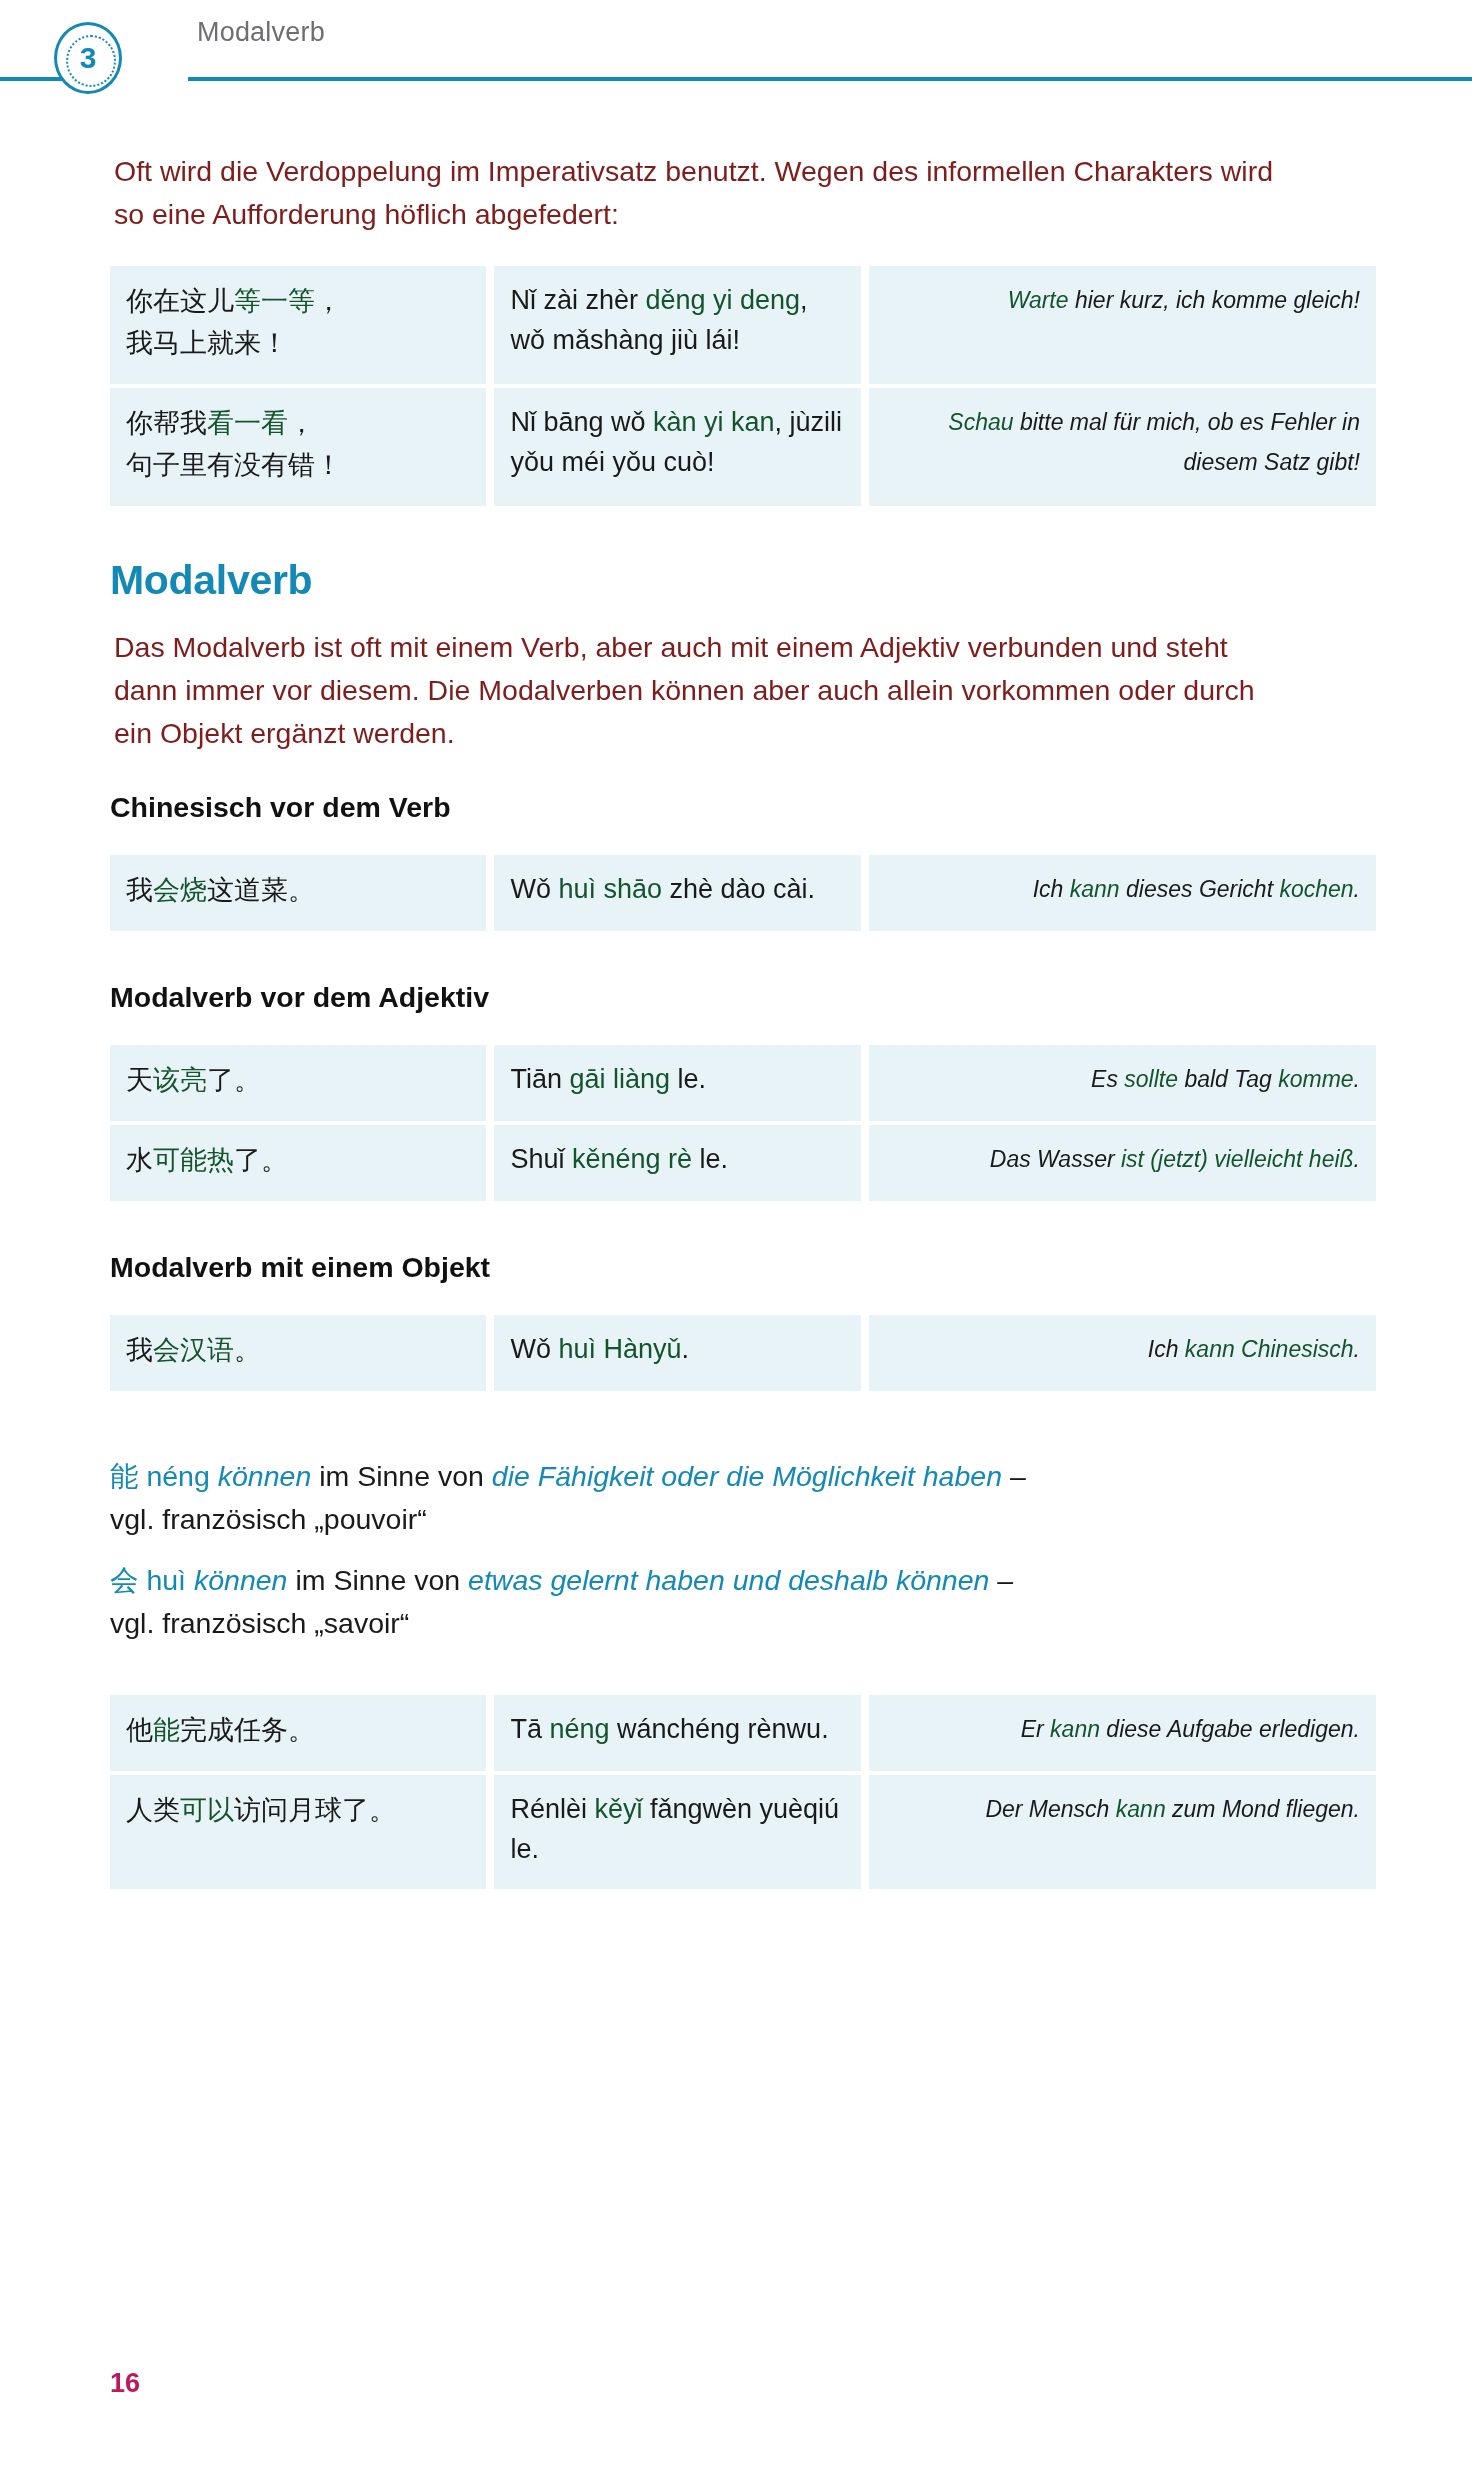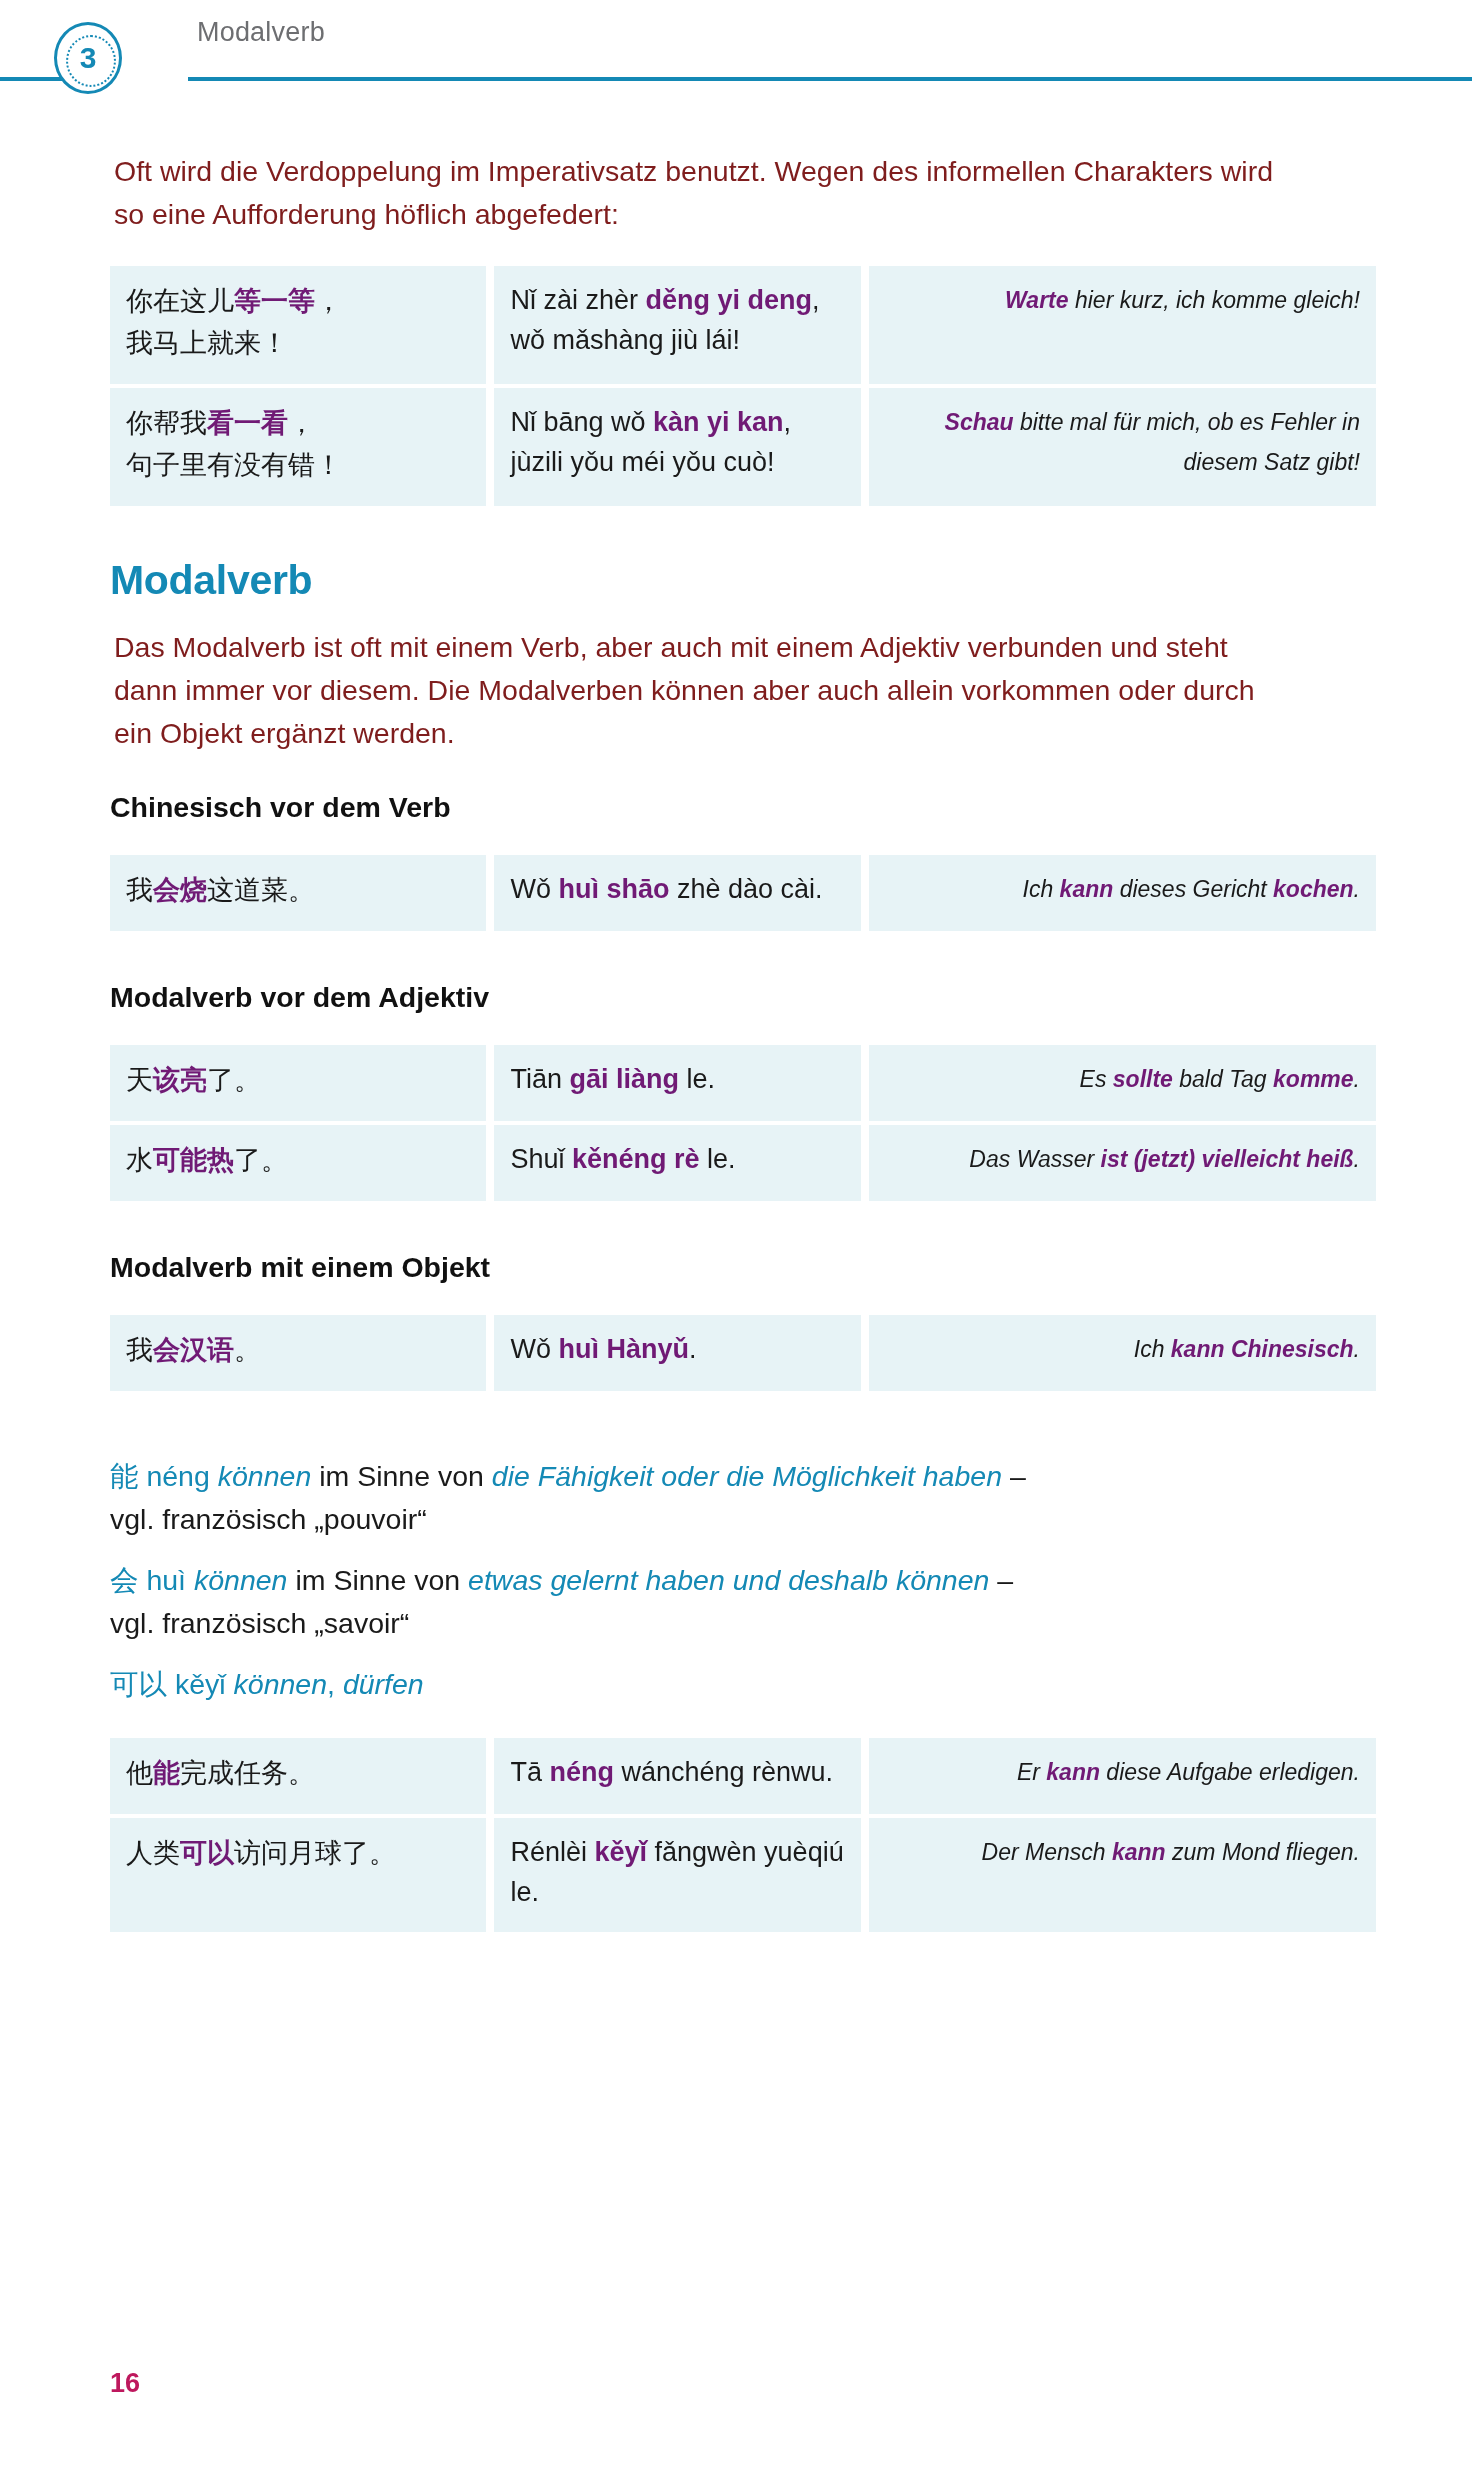--- a/index.html
+++ b/index.html
@@ -148,21 +148,21 @@
     color: #1a1a1a;
   }
   .de {
     font-family: "Liberation Sans", sans-serif;
     font-style: italic;
     font-size: 23px;
     line-height: 40px;
     color: #1a1a1a;
     text-align: right;
   }
-  .hl { color: #701a75; font-weight: bold; }
+  .hl { color: #14532d; }
 
   
   .modal-line {
     font-size: 28.5px;
     line-height: 43px;
     color: #1a1a1a;
     max-width: 1180px;
   }
   .modal-line .zh {
     font-family: "DejaVu Sans", sans-serif;
@@ -384,23 +384,20 @@
   </div>
 
   <div class="sp-18"></div>
 
   <div class="modal-line">
     <span class="zh">会</span><span class="pin"> huì </span><span class="it">können</span><span> im Sinne von </span><span class="it">etwas gelernt haben und deshalb können</span><span> –</span><br><span>vgl. französisch „savoir“</span>
   </div>
 
   <div class="sp-18"></div>
 
-  <div class="modal-line">
-    <span class="zh">可以</span><span class="pin"> kěyǐ </span><span class="it">können</span><span class="pin">, </span><span class="it">dürfen</span>
-  </div>
 
   <div class="sp-28"></div>
 
   <table class="ex-table">
     <colgroup>
         <col class="c1">
         <col class="c2">
         <col class="c3">
       </colgroup>
     <tbody>

